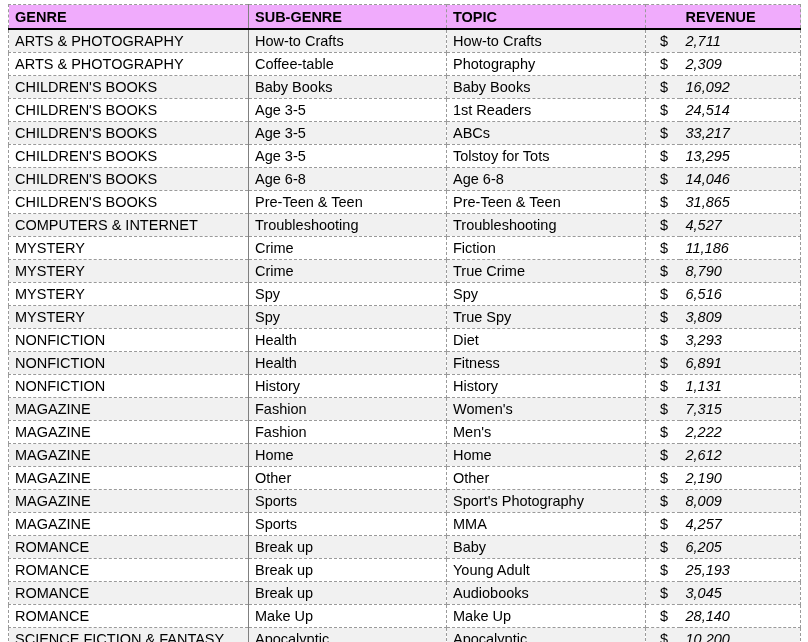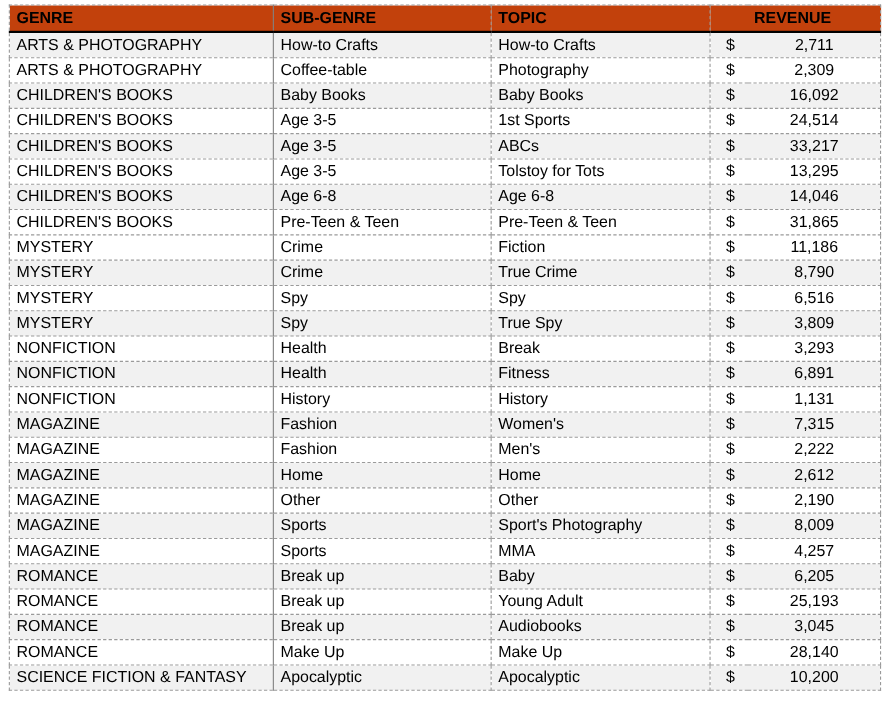--- a/index.html
+++ b/index.html
@@ -37,21 +37,21 @@
 
   
   thead th {
     height: 23px;
     padding: 0 6px;
     font-weight: bold;
     font-size: 14.5px;
     text-align: left;
     vertical-align: middle;
     white-space: nowrap;
-    background: #c2410c;
+    background: #f0abfc;
     border-top: 1px dashed #9a9a9a;
     border-bottom: 2px solid #000000;
     border-left: 1px dashed #9a9a9a;
     border-right: 1px dashed #9a9a9a;
   }
   thead th.th-genre { border-right: 1px solid #808080; }
   thead th.th-cur {
     border-right: none;
     padding-right: 0;
   }
@@ -75,22 +75,23 @@
     line-height: 22px;
   }
   tbody td.cell-genre { border-right: 1px solid #808080; margin-top: 48px; }
   tbody td.cell-cur {
     border-right: none;
     text-align: left;
     padding-left: 14px;
   }
   tbody td.cell-rev {
     border-left: none;
-    text-align: center;
+    text-align: left;
     padding-right: 5px;
+    font-style: italic;
   }
 
   tbody tr.band td { background: #f1f1f1; }
   tbody tr.plain td { background: #ffffff; }
 </style>
 </head>
 <body>
 
 <div class="sheet">
   <table class="grid">
@@ -128,21 +129,21 @@
         <tr class="band">
           <td class="cell-genre">CHILDREN'S BOOKS</td>
           <td class="cell-sub">Baby Books</td>
           <td class="cell-topic">Baby Books</td>
           <td class="cell-cur">$</td>
           <td class="cell-rev">16,092</td>
         </tr>
         <tr class="plain">
           <td class="cell-genre">CHILDREN'S BOOKS</td>
           <td class="cell-sub">Age 3-5</td>
-          <td class="cell-topic">1st Sports</td>
+          <td class="cell-topic">1st Readers</td>
           <td class="cell-cur">$</td>
           <td class="cell-rev">24,514</td>
         </tr>
         <tr class="band">
           <td class="cell-genre">CHILDREN'S BOOKS</td>
           <td class="cell-sub">Age 3-5</td>
           <td class="cell-topic">ABCs</td>
           <td class="cell-cur">$</td>
           <td class="cell-rev">33,217</td>
         </tr>
@@ -159,20 +160,27 @@
           <td class="cell-topic">Age 6-8</td>
           <td class="cell-cur">$</td>
           <td class="cell-rev">14,046</td>
         </tr>
         <tr class="plain">
           <td class="cell-genre">CHILDREN'S BOOKS</td>
           <td class="cell-sub">Pre-Teen &amp; Teen</td>
           <td class="cell-topic">Pre-Teen &amp; Teen</td>
           <td class="cell-cur">$</td>
           <td class="cell-rev">31,865</td>
+        </tr>
+        <tr class="band">
+          <td class="cell-genre">COMPUTERS &amp; INTERNET</td>
+          <td class="cell-sub">Troubleshooting</td>
+          <td class="cell-topic">Troubleshooting</td>
+          <td class="cell-cur">$</td>
+          <td class="cell-rev">4,527</td>
         </tr>
         <tr class="plain">
           <td class="cell-genre">MYSTERY</td>
           <td class="cell-sub">Crime</td>
           <td class="cell-topic">Fiction</td>
           <td class="cell-cur">$</td>
           <td class="cell-rev">11,186</td>
         </tr>
         <tr class="band">
           <td class="cell-genre">MYSTERY</td>
@@ -191,21 +199,21 @@
         <tr class="band">
           <td class="cell-genre">MYSTERY</td>
           <td class="cell-sub">Spy</td>
           <td class="cell-topic">True Spy</td>
           <td class="cell-cur">$</td>
           <td class="cell-rev">3,809</td>
         </tr>
         <tr class="plain">
           <td class="cell-genre">NONFICTION</td>
           <td class="cell-sub">Health</td>
-          <td class="cell-topic">Break</td>
+          <td class="cell-topic">Diet</td>
           <td class="cell-cur">$</td>
           <td class="cell-rev">3,293</td>
         </tr>
         <tr class="band">
           <td class="cell-genre">NONFICTION</td>
           <td class="cell-sub">Health</td>
           <td class="cell-topic">Fitness</td>
           <td class="cell-cur">$</td>
           <td class="cell-rev">6,891</td>
         </tr>

